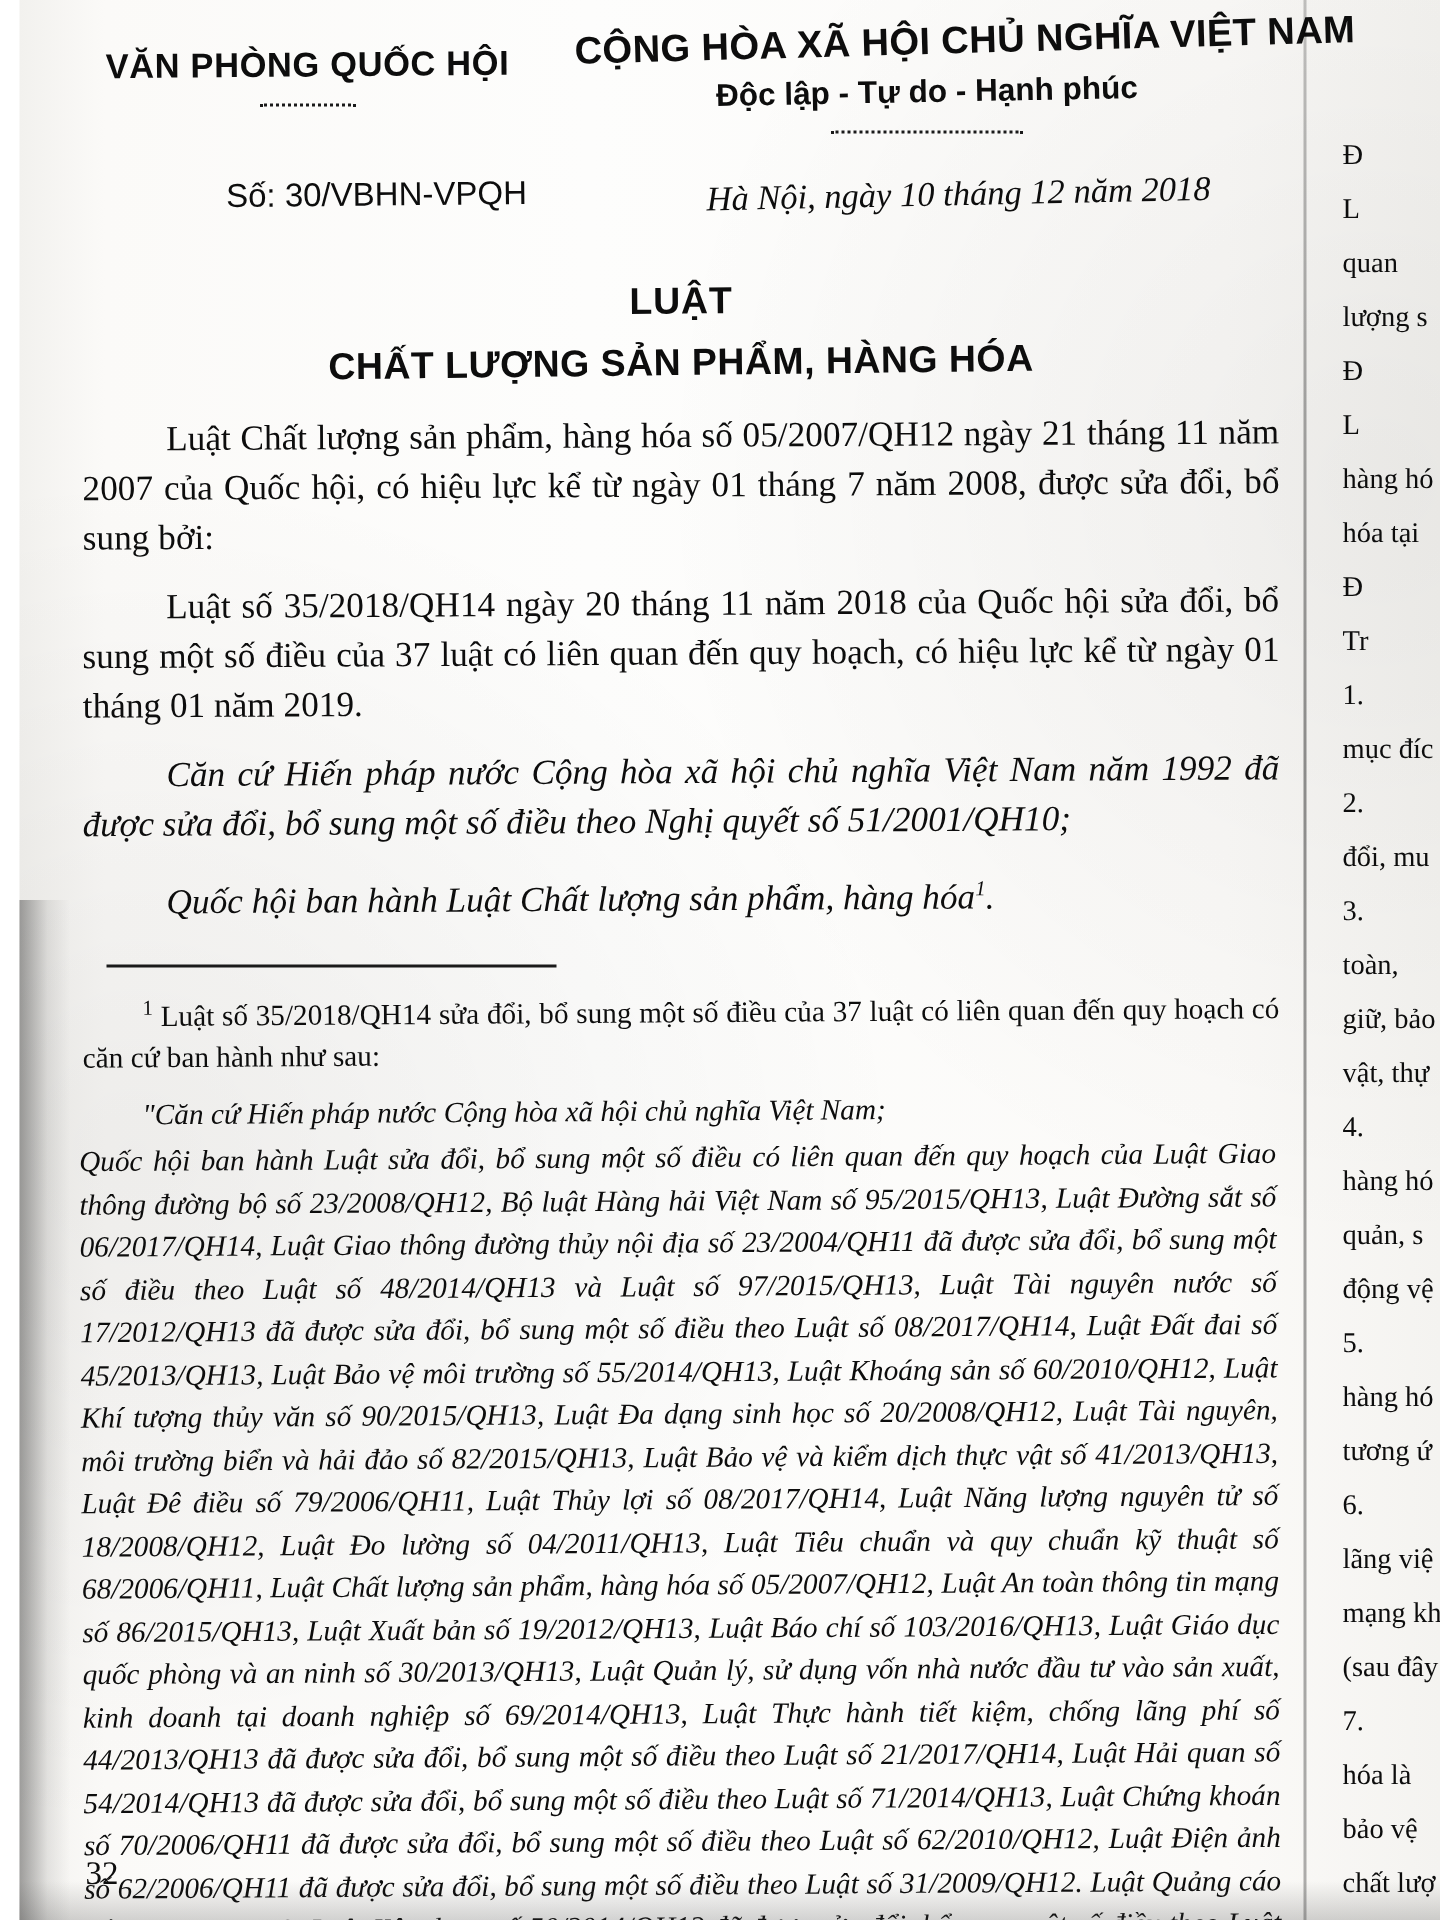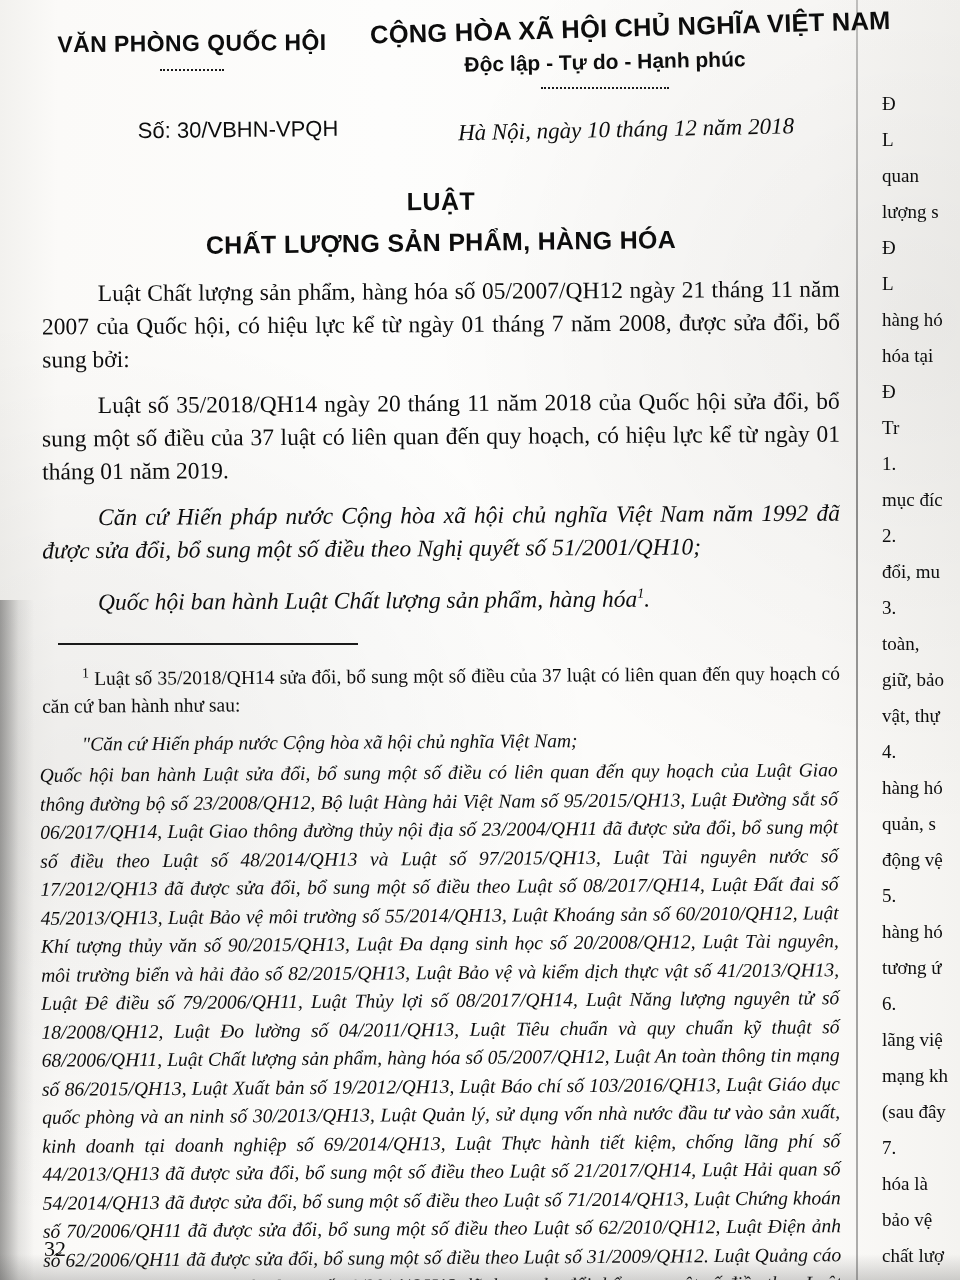--- a/index.html
+++ b/index.html
@@ -16,20 +16,21 @@
     position: relative;
   }
   
   #page {
     position: absolute;
     inset: 0;
     background:
       radial-gradient(ellipse at 8% 60%, rgba(0,0,0,0.055), rgba(0,0,0,0) 42%),
       radial-gradient(ellipse at 96% 25%, rgba(0,0,0,0.05), rgba(0,0,0,0) 38%),
       linear-gradient(90deg, #f2f1ee 0%, #fbfaf8 6%, #fdfdfc 40%, #fbfaf8 85%, #f4f3f0 100%);
+    margin-left: 13px;
   }
   
   #scan-shadow-left {
     position: absolute;
     left: 0; top: 600px;
     width: 34px; height: 680px;
     background: linear-gradient(90deg, rgba(40,40,40,0.42), rgba(90,90,90,0.12) 55%, rgba(255,255,255,0) 100%);
     pointer-events: none;
   }
   #scan-shadow-bottom {

